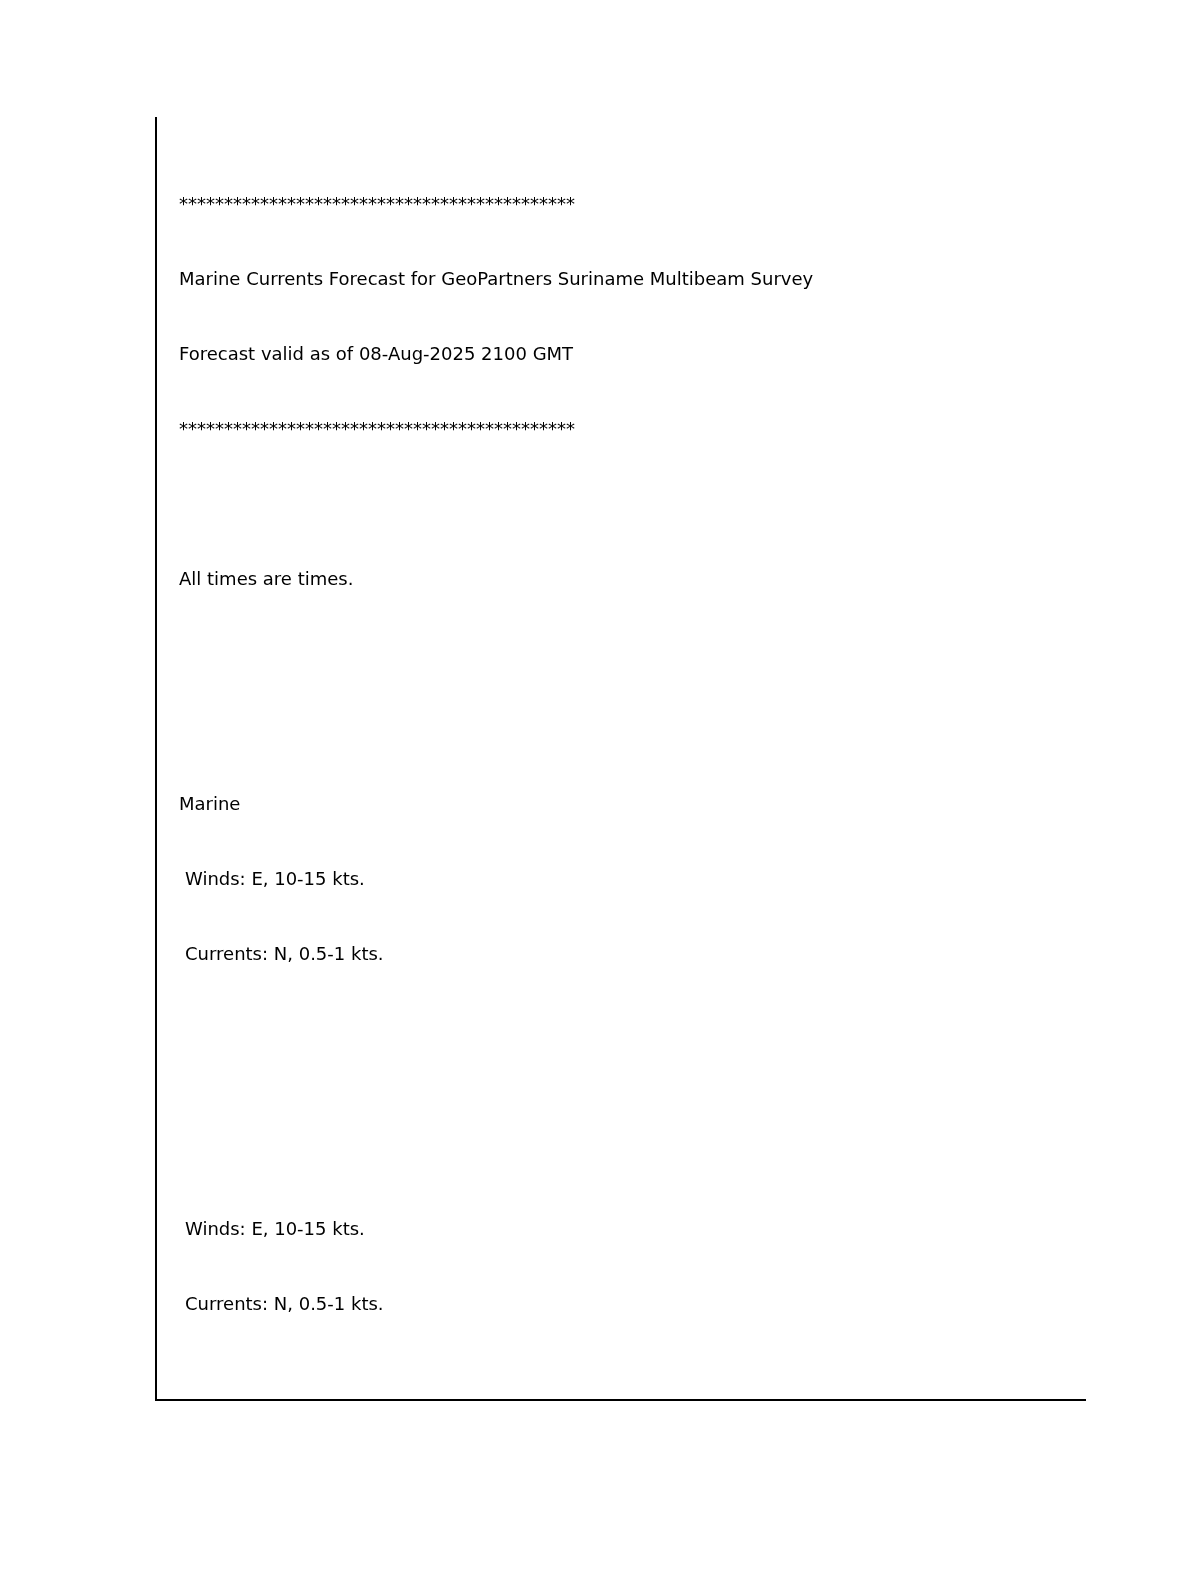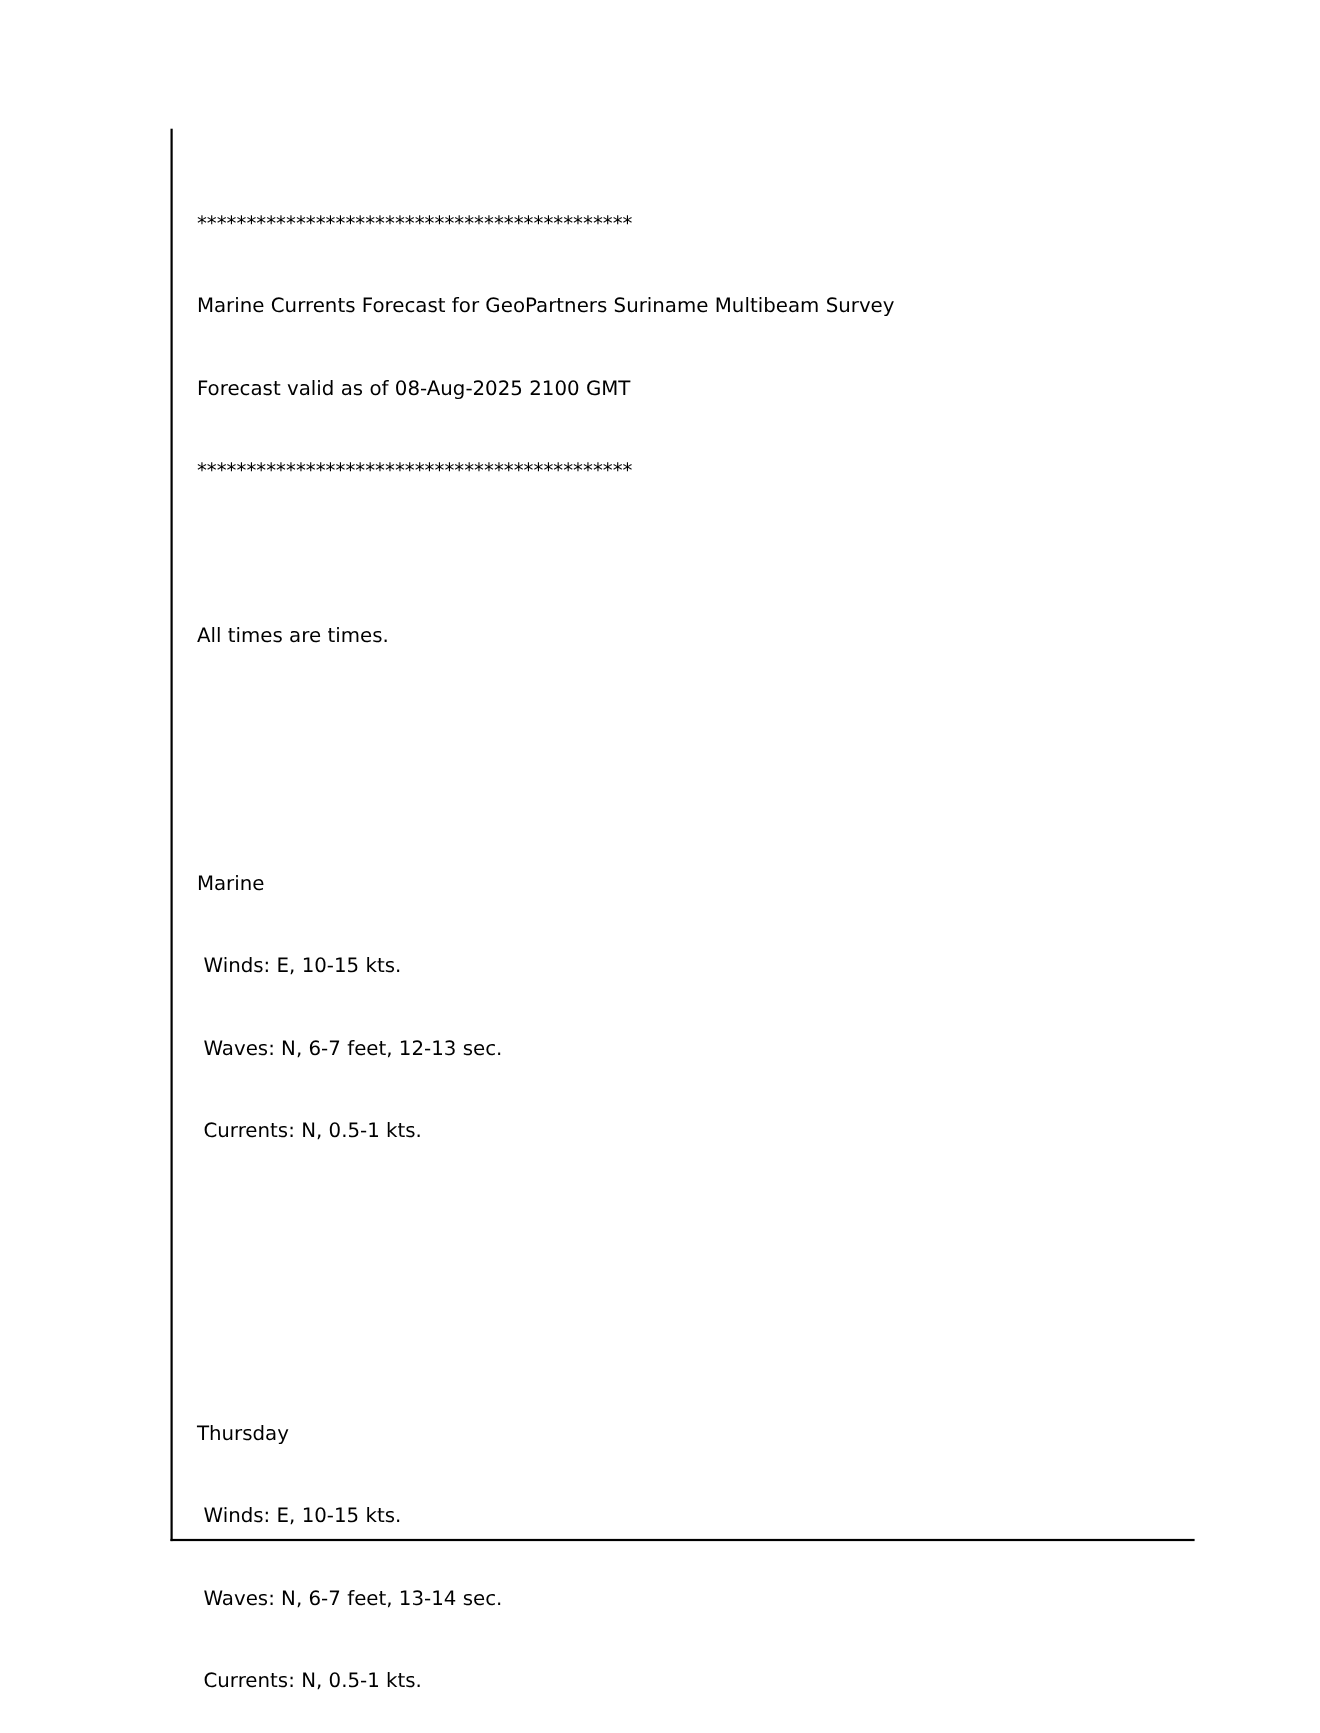--- a/index.html
+++ b/index.html
@@ -58,29 +58,26 @@
     <div class="line">Marine Currents Forecast for GeoPartners Suriname Multibeam Survey</div>
     <div class="line">Forecast valid as of 08-Aug-2025 2100 GMT</div>
     <div class="line">********************************************</div>
     <div class="line blank"></div>
     <div class="line">All times are times.</div>
     <div class="line blank"></div>
 
     <section class="forecast-section">
       <div class="line">Marine</div>
       <div class="line detail">Winds: E, 10-15 kts.</div>
-      <div class="line detail">Waves: N, 6-7 feet, 12-13 sec.</div>
       <div class="line detail">Currents: N, 0.5-1 kts.</div>
       <div class="line blank"></div>
     </section>
 
     <section class="forecast-section">
-      <div class="line">Thursday</div>
       <div class="line detail">Winds: E, 10-15 kts.</div>
-      <div class="line detail">Waves: N, 6-7 feet, 13-14 sec.</div>
       <div class="line detail">Currents: N, 0.5-1 kts.</div>
       
     </section>
 
     
 
     
 
     
 

